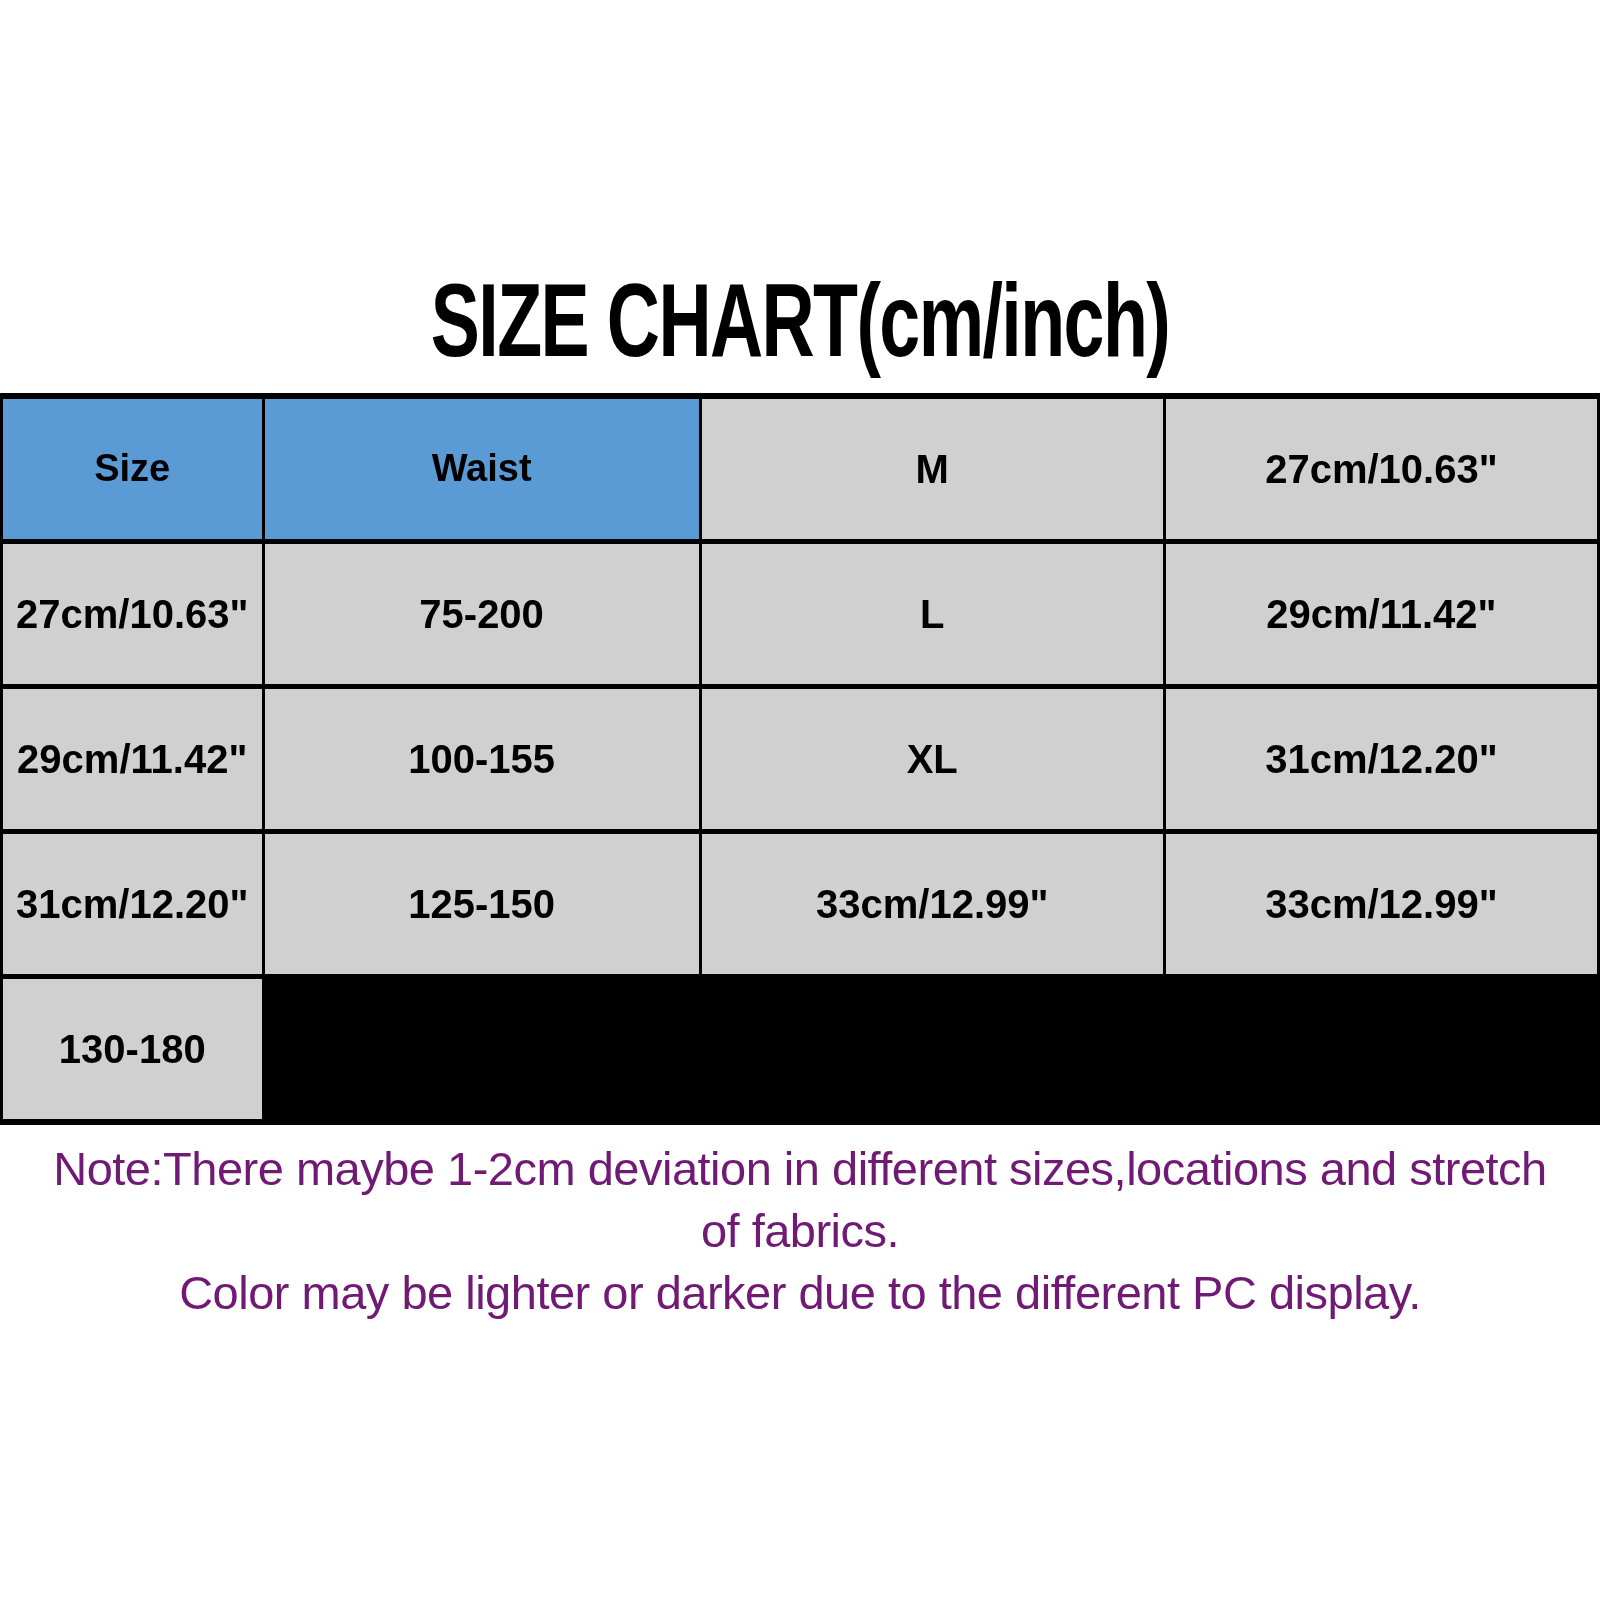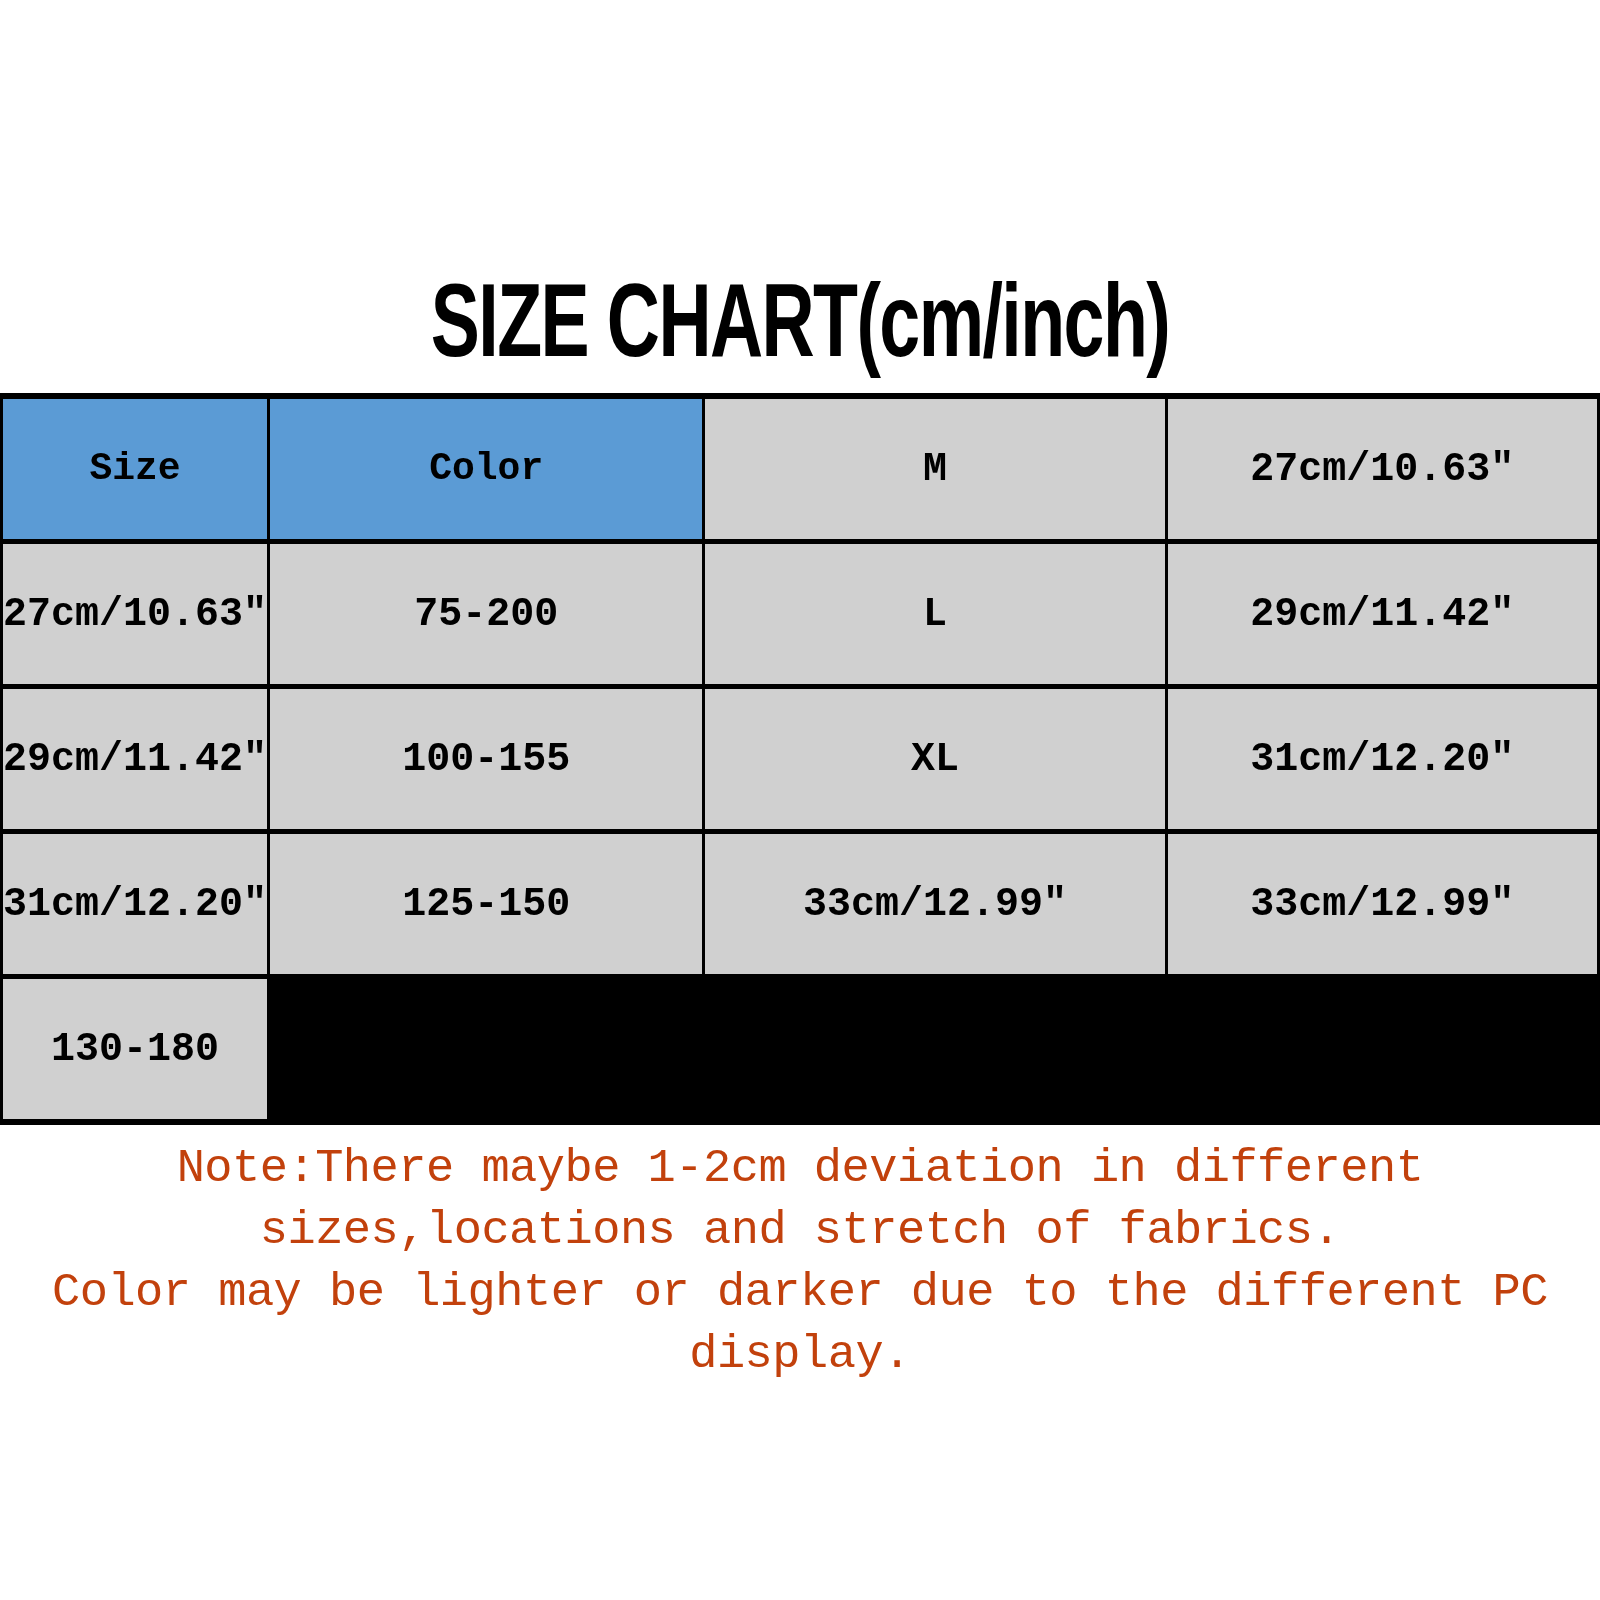--- a/index.html
+++ b/index.html
@@ -39,21 +39,20 @@
     left: 0;
     width: 1600px;
     box-sizing: border-box;
     background: #000000;
     display: grid;
     grid-template-columns: 259fr 435fr 462fr 432fr;
     grid-auto-rows: 140px;
     column-gap: 3px;
     row-gap: 5px;
     padding: 6px 3px;
-    font-family: Liberation Mono, monospace;
   }
   .cell {
     display: flex;
     align-items: center;
     justify-content: center;
     text-align: center;
     color: #000000;
     font-weight: 700;
   }
   .cell.header {
@@ -68,22 +67,21 @@
     background: #D0D0D0;
     font-size: 40px;
     letter-spacing: 0px;
   }
   .notes {
     position: absolute;
     top: 1138px;
     left: 0;
     width: 1600px;
     text-align: center;
-    color: #c2410c;
-    font-family: Liberation Mono, monospace;
+    color: #701a75;
   }
   .notes p {
     margin: 0 auto;
     max-width: 1500px;
     font-size: 47px;
     font-weight: 400;
     line-height: 1.32;
     letter-spacing: -0.5px;
   }
 </style>
@@ -93,21 +91,21 @@
 <div class="page">
 
   <div class="chart-title">SIZE CHART(cm/inch)</div>
 
   <div class="size-table">
 
     <div class="cell header">
       <span class="wrap">Size</span>
     </div>
     <div class="cell header">
-      <span class="wrap">Color</span>
+      <span class="wrap">Waist</span>
     </div>
 
     <div class="cell data">M</div>
     <div class="cell data">27cm/10.63"</div>
     <div class="cell data">27cm/10.63"</div>
     <div class="cell data">75-200</div>
 
     <div class="cell data">L</div>
     <div class="cell data">29cm/11.42"</div>
     <div class="cell data">29cm/11.42"</div>

